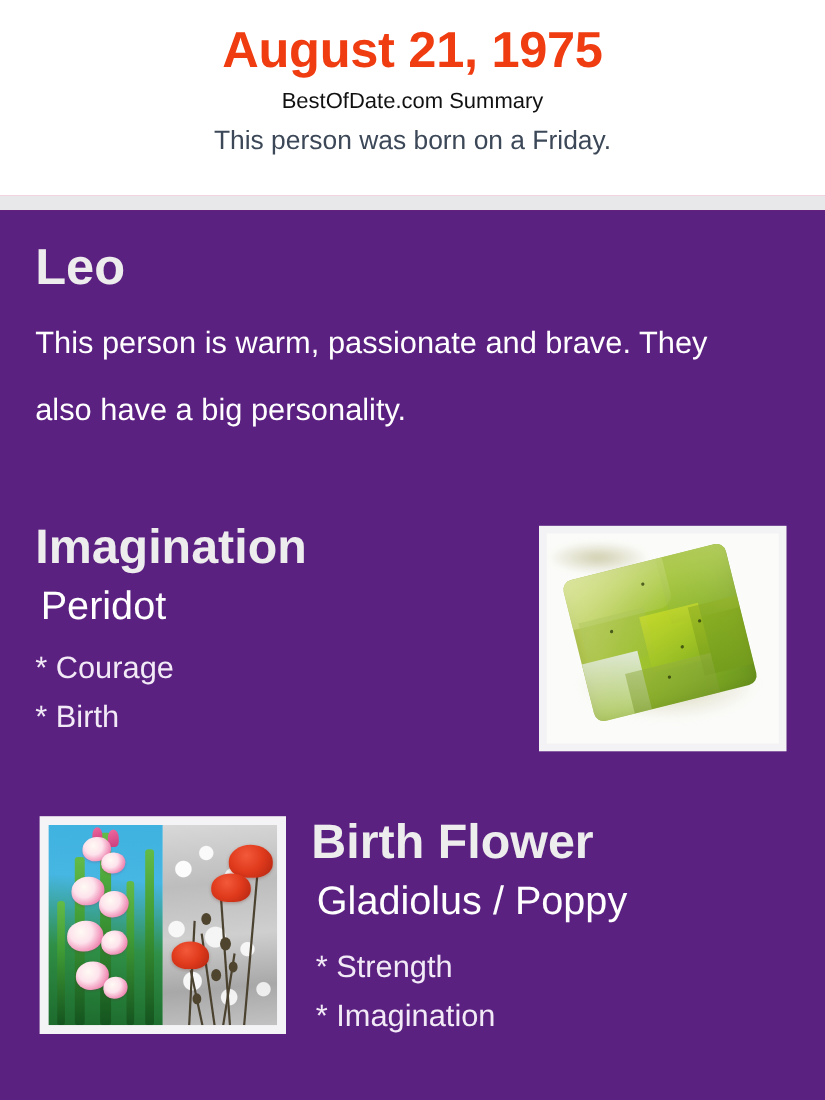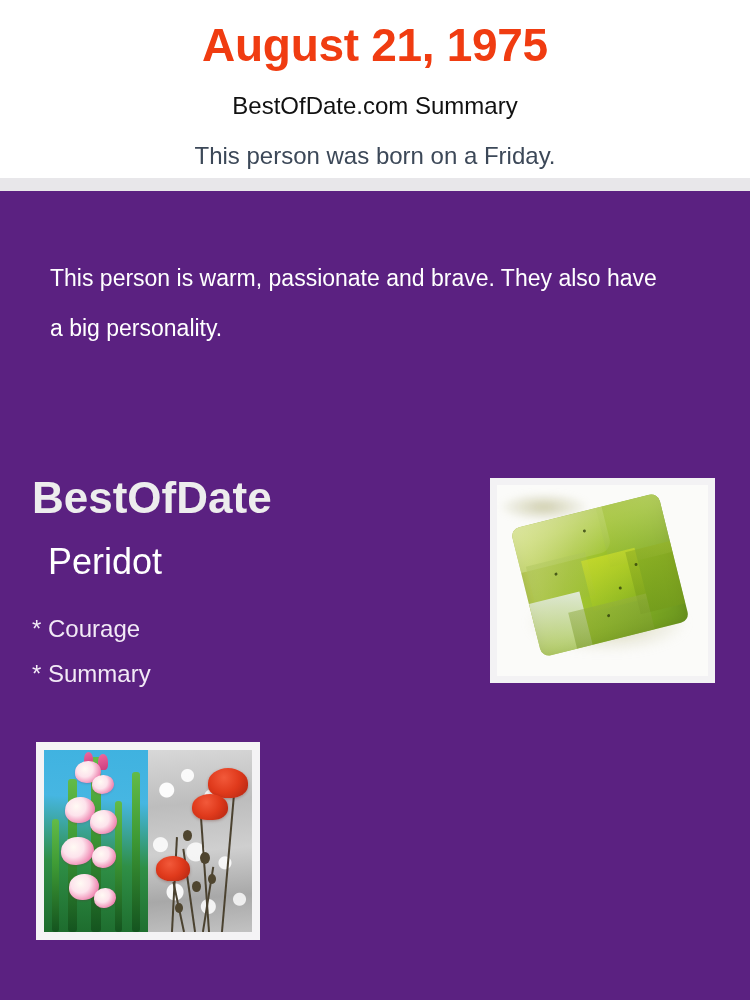--- a/index.html
+++ b/index.html
@@ -34,23 +34,23 @@
   .header-date {
     margin: 0;
     padding-top: 22px;
     font-size: 46px;
     font-weight: bold;
     line-height: 1.0;
     color: #F03C11;
     letter-spacing: -0.3px;
   }
   .header-site {
-    margin: 12px;
+    margin: 0;
     padding-top: 14px;
-    font-size: 24px;
+    font-size: 20px;
     font-weight: normal;
     line-height: 1.0;
     color: #111111;
   }
   .header-note {
     margin: 0;
     padding-top: 14px;
     font-size: 24px;
     font-weight: normal;
     line-height: 1.0;
@@ -82,58 +82,58 @@
     width: 660px;
   }
   .zodiac-title {
     margin: 0;
     font-size: 46px;
     font-weight: bold;
     line-height: 1.0;
     color: #EDEDED;
   }
   .zodiac-desc {
-    margin: 18px;
+    margin: 0;
     padding-top: 16px;
-    font-size: 23px;
+    font-size: 28px;
     font-weight: normal;
-    line-height: 50px;
+    line-height: 61px;
     color: #FFFFFF;
     max-width: 650px;
   }
 
   
   .birthstone {
     position: absolute;
     left: 32px;
     top: 285px;
     width: 430px;
   }
   .section-title {
     margin: 0;
     font-size: 44px;
     font-weight: bold;
     line-height: 1.0;
     color: #EDEDED;
   }
   .section-sub {
-    margin: 16px;
+    margin: 5px;
     padding-top: 8px;
     font-size: 36px;
     font-weight: normal;
     line-height: 1.0;
     color: #FFFFFF;
   }
   .trait-list {
     margin: 0;
     padding: 10px 0 0 0;
     list-style: none;
   }
   .trait-item {
-    font-size: 24px;
+    font-size: 28px;
     font-weight: normal;
     line-height: 45px;
     color: #F2EAF6;
     white-space: nowrap;
   }
 
   
   .stone-frame {
     position: absolute;
     left: 490px;
@@ -342,29 +342,30 @@
     <h1 class="header-date">August 21, 1975</h1>
     <div class="header-site">BestOfDate.com Summary</div>
     <div class="header-note">This person was born on a Friday.</div>
   </div>
 
   <div class="divider"></div>
 
   <div class="body-panel">
 
     <div class="zodiac">
+      <h2 class="zodiac-title">Leo</h2>
       <p class="zodiac-desc">This person is warm, passionate and brave. They also have a big personality.</p>
     </div>
 
     <div class="birthstone">
-      <h2 class="section-title">BestOfDate</h2>
+      <h2 class="section-title">Imagination</h2>
       <div class="section-sub">Peridot</div>
       <ul class="trait-list">
         <li class="trait-item">* Courage</li>
-        <li class="trait-item">* Summary</li>
+        <li class="trait-item">* Birth</li>
       </ul>
     </div>
 
     <div class="stone-frame">
       <div class="stone-canvas">
         <div class="stone-bg-smudge"></div>
         <div class="stone-shadow"></div>
         <div class="gem">
           <div class="gem-face">
             <div class="facet f1"></div>
@@ -415,15 +416,23 @@
           <div class="podhead pd3"></div>
           <div class="podhead pd4"></div>
           <div class="podhead pd5"></div>
           <div class="poppy pp1"></div>
           <div class="poppy pp2"></div>
           <div class="poppy pp3"></div>
         </div>
       </div>
     </div>
 
+    <div class="flower-text">
+      <h2 class="section-title">Birth Flower</h2>
+      <div class="section-sub">Gladiolus / Poppy</div>
+      <ul class="trait-list flower-traits">
+        <li class="trait-item">* Strength</li>
+        <li class="trait-item">* Imagination</li>
+      </ul>
+    </div>
 
   </div>
 </div>
 
 </body></html>

